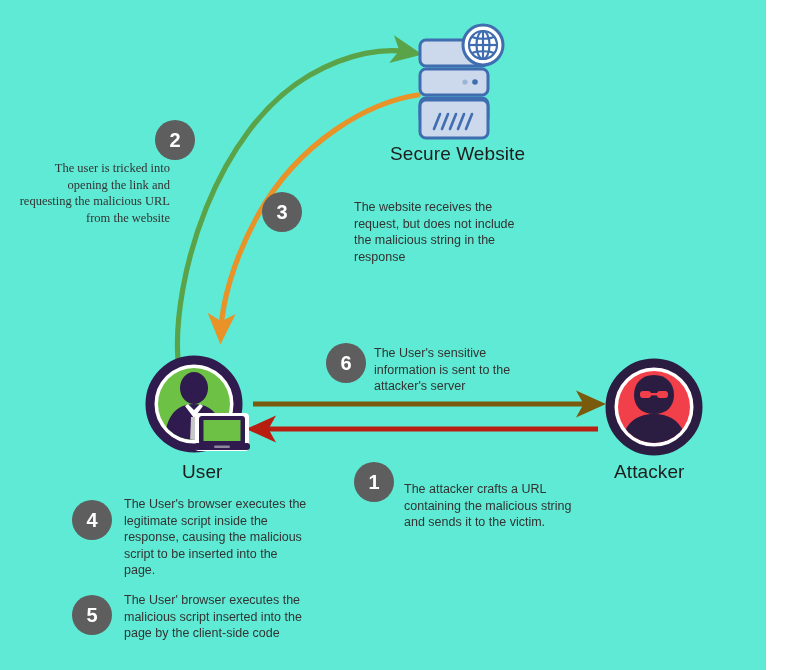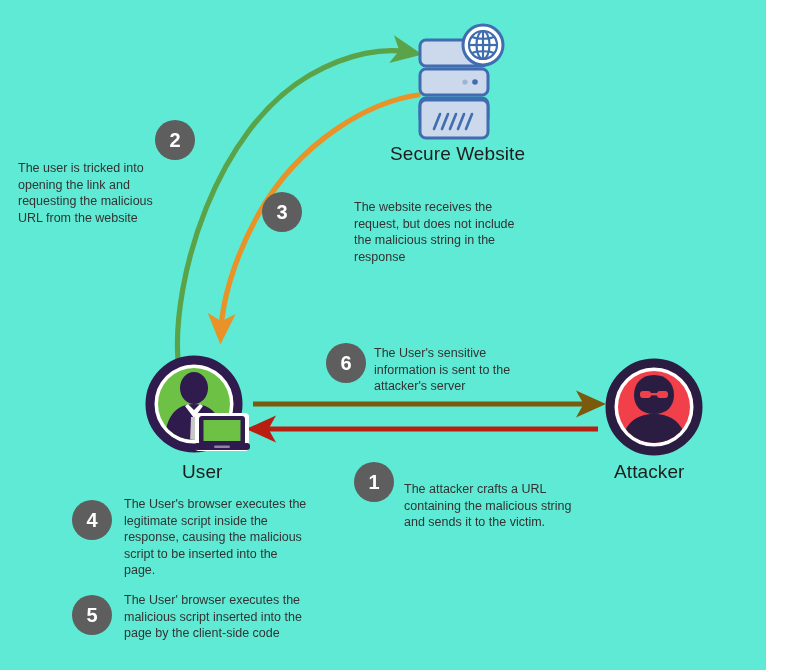--- a/index.html
+++ b/index.html
@@ -48,21 +48,22 @@
     justify-content: center;
     line-height: 1;
   }
   .step-text {
     position: absolute;
     font-size: 12.5px;
     line-height: 1.32;
     color: #333333;
   }
   .step-text-center {
-    text-align: left;
+    text-align: right;
+    font-family: Liberation Serif, serif;
   }
 </style>
 </head>
 <body>
 
 <div id="canvas">
 
   <svg class="svg-layer" viewBox="0 0 786 670">
     <defs>
       <marker id="arrow-green" markerWidth="6" markerHeight="6" refX="3.2" refY="3" orient="auto">

